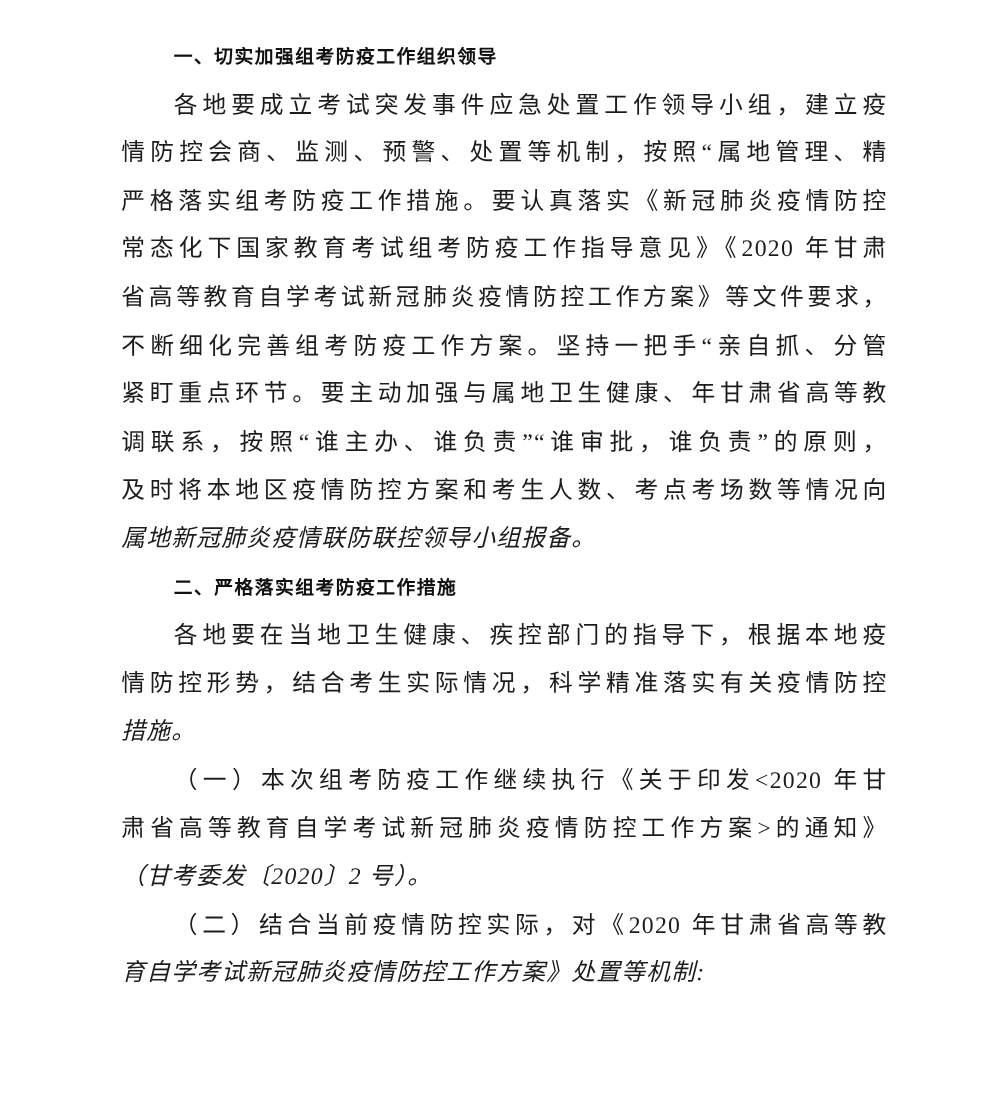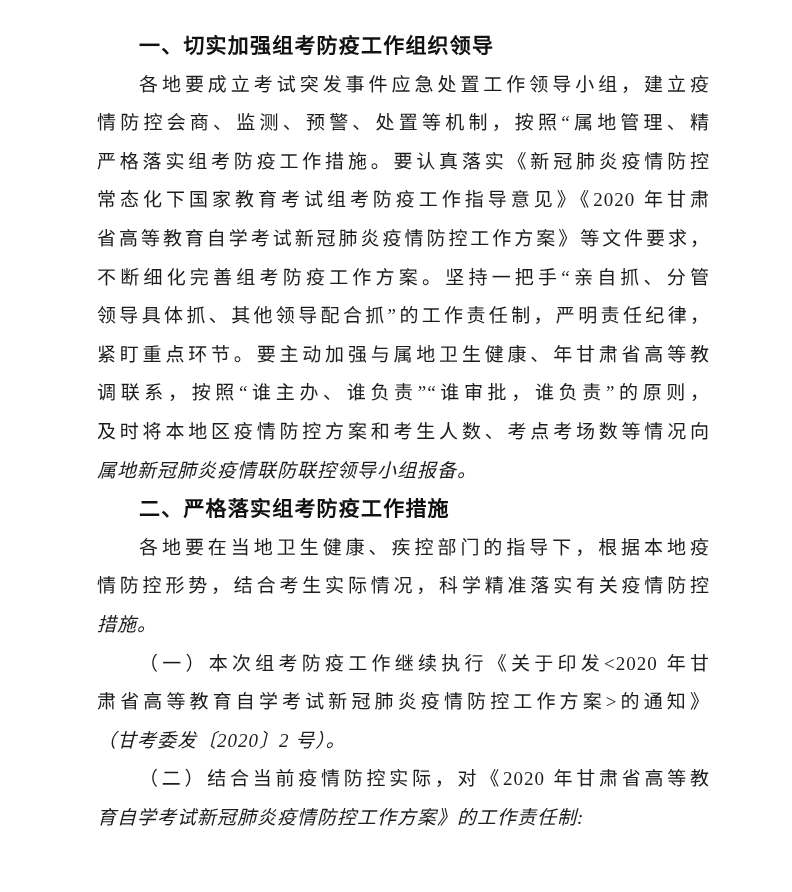--- a/index.html
+++ b/index.html
@@ -36,48 +36,47 @@
     padding-left: 42px;
   }
   .ln.last {
     text-align: left;
     text-align-last: left;
     font-style: italic;
   }
   .ln.head {
     font-family: "Liberation Sans", "DejaVu Sans", sans-serif;
     font-weight: bold;
-    font-size: 21px;
+    font-size: 15px;
     letter-spacing: 1.2px;
     text-align: right;
     text-align-last: left;
     padding-left: 42px;
     color: #111111;
   }
 </style>
 </head>
 <body>
 
 <div class="page">
   <div class="doc">
     <div class="ln head">一、切实加强组考防疫工作组织领导</div>
     <div class="ln ind">各地要成立考试突发事件应急处置工作领导小组，建立疫</div>
     <div class="ln">情防控会商、监测、预警、处置等机制，按照“属地管理、精</div>
     <div class="ln">严格落实组考防疫工作措施。要认真落实《新冠肺炎疫情防控</div>
     <div class="ln">常态化下国家教育考试组考防疫工作指导意见》《2020 年甘肃</div>
     <div class="ln">省高等教育自学考试新冠肺炎疫情防控工作方案》等文件要求，</div>
     <div class="ln">不断细化完善组考防疫工作方案。坚持一把手“亲自抓、分管</div>
-    <div class="ln">领导具体抓、其他领导配合抓”的工作责任制，严明责任纪律，</div>
     <div class="ln">紧盯重点环节。要主动加强与属地卫生健康、年甘肃省高等教</div>
     <div class="ln">调联系，按照“谁主办、谁负责”“谁审批，谁负责”的原则，</div>
     <div class="ln">及时将本地区疫情防控方案和考生人数、考点考场数等情况向</div>
     <div class="ln last">属地新冠肺炎疫情联防联控领导小组报备。</div>
     <div class="ln head">二、严格落实组考防疫工作措施</div>
     <div class="ln ind">各地要在当地卫生健康、疾控部门的指导下，根据本地疫</div>
     <div class="ln">情防控形势，结合考生实际情况，科学精准落实有关疫情防控</div>
     <div class="ln last">措施。</div>
     <div class="ln ind">（一）本次组考防疫工作继续执行《关于印发&lt;2020 年甘</div>
     <div class="ln">肃省高等教育自学考试新冠肺炎疫情防控工作方案&gt;的通知》</div>
     <div class="ln last">（甘考委发〔2020〕2 号）。</div>
     <div class="ln ind">（二）结合当前疫情防控实际，对《2020 年甘肃省高等教</div>
-    <div class="ln last">育自学考试新冠肺炎疫情防控工作方案》的工作责任制:</div>
+    <div class="ln last">育自学考试新冠肺炎疫情防控工作方案》处置等机制:</div>
   </div>
 </div>
 
 </body></html>

